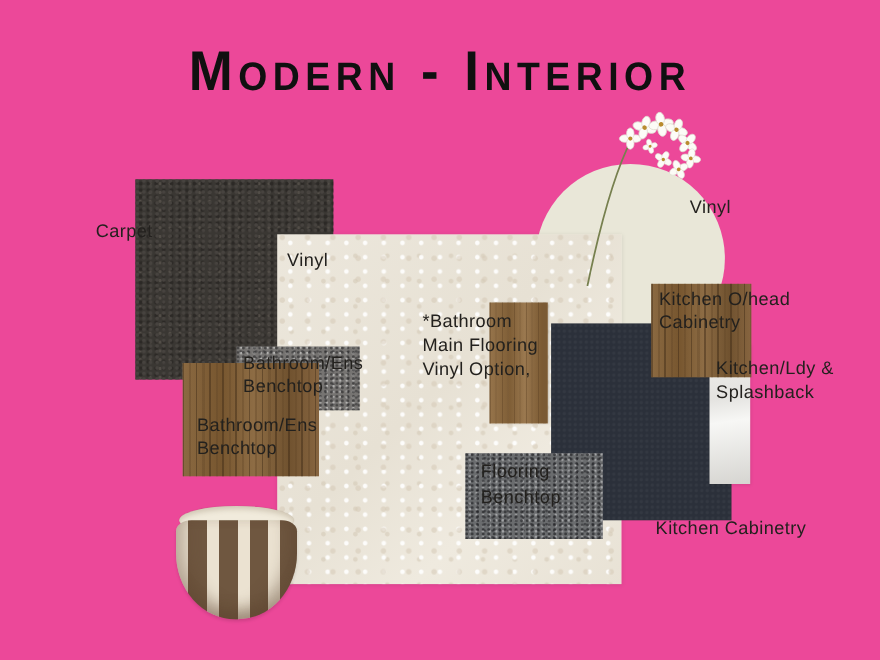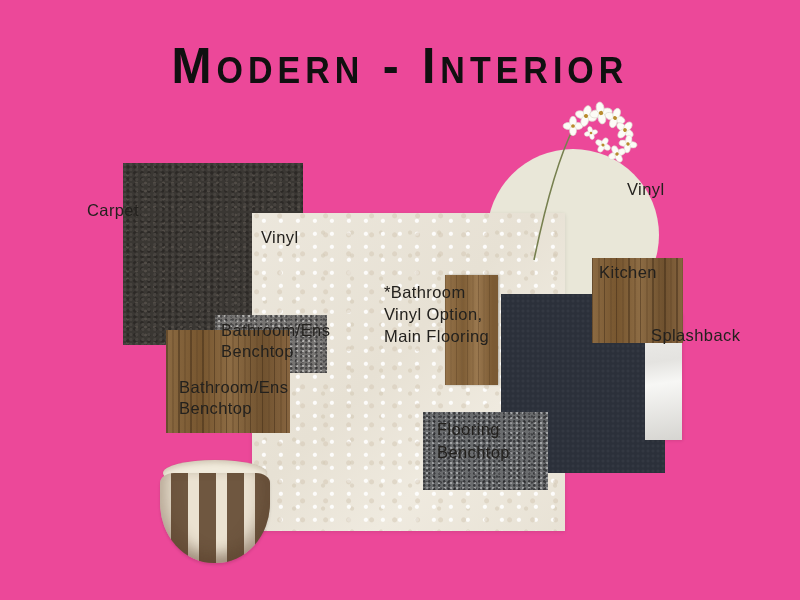--- a/index.html
+++ b/index.html
@@ -136,32 +136,35 @@
 
   <div class="lbl" style="left:87px;top:168px;margin-top:32px;">Carpet</div>
 
   <div class="lbl" style="left:627px;top:179px;">Vinyl</div>
 
   <div class="lbl" style="left:261px;top:227px;">
     <div>Vinyl</div>
   </div>
 
   <div class="lbl" style="left:599px;top:262px;">
-    <div>Kitchen</div>
+    <div>Kitchen O/head</div>
+    <div>Cabinetry</div>
   </div>
 
   <div class="lbl" style="left:651px;top:324px;line-height:22px;">
+    <div>Kitchen/Ldy &amp;</div>
     <div>Splashback</div>
   </div>
 
+  <div class="lbl" style="left:596px;top:470px;">Kitchen Cabinetry</div>
 
   <div class="lbl" style="left:384px;top:281px;line-height:22px;">
     <div>*Bathroom</div>
+    <div>Main Flooring</div>
     <div>Vinyl Option,</div>
-    <div>Main Flooring</div>
   </div>
 
   <div class="lbl" style="left:437px;top:418px;line-height:23px;">
     <div>Flooring</div>
     <div>Benchtop</div>
   </div>
 
   <div class="lbl" style="left:221px;top:320px;">
     <div>Bathroom/Ens</div>
     <div>Benchtop</div>

